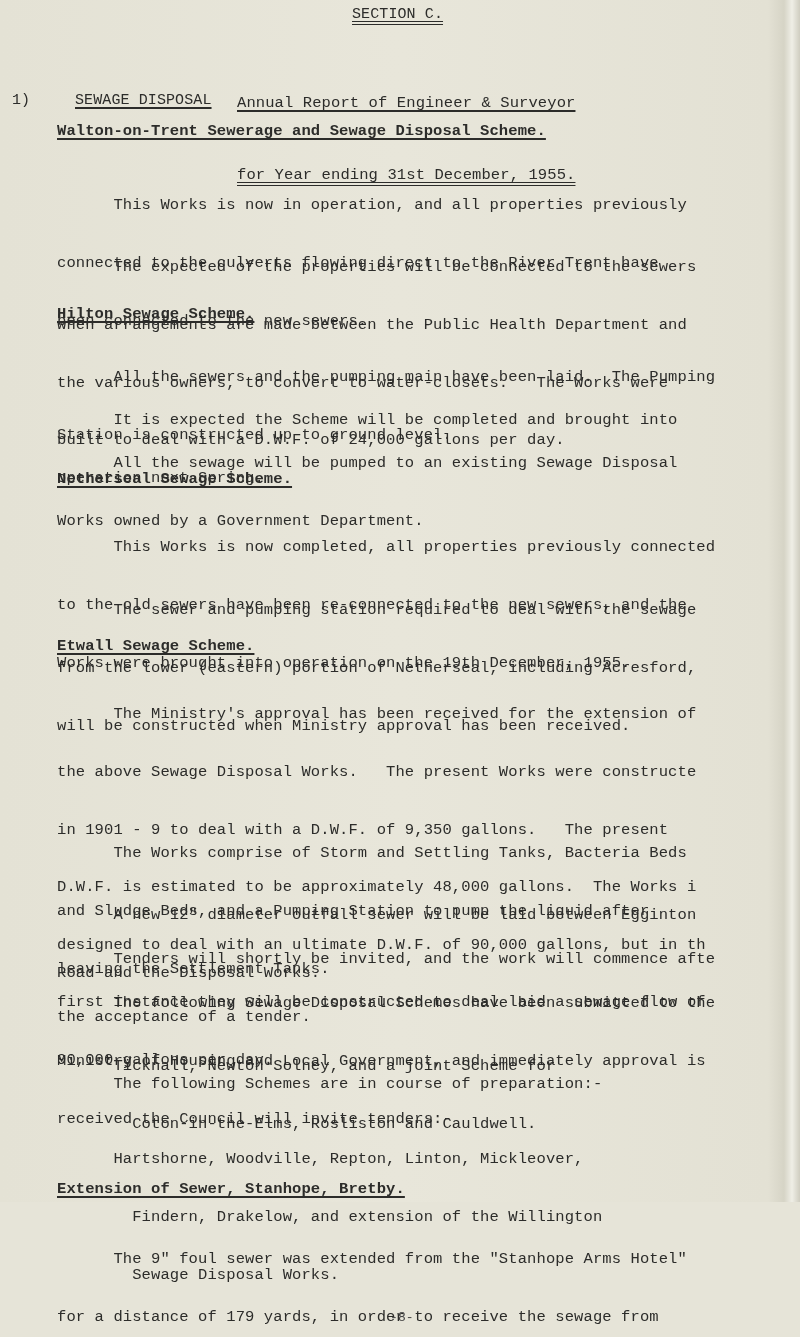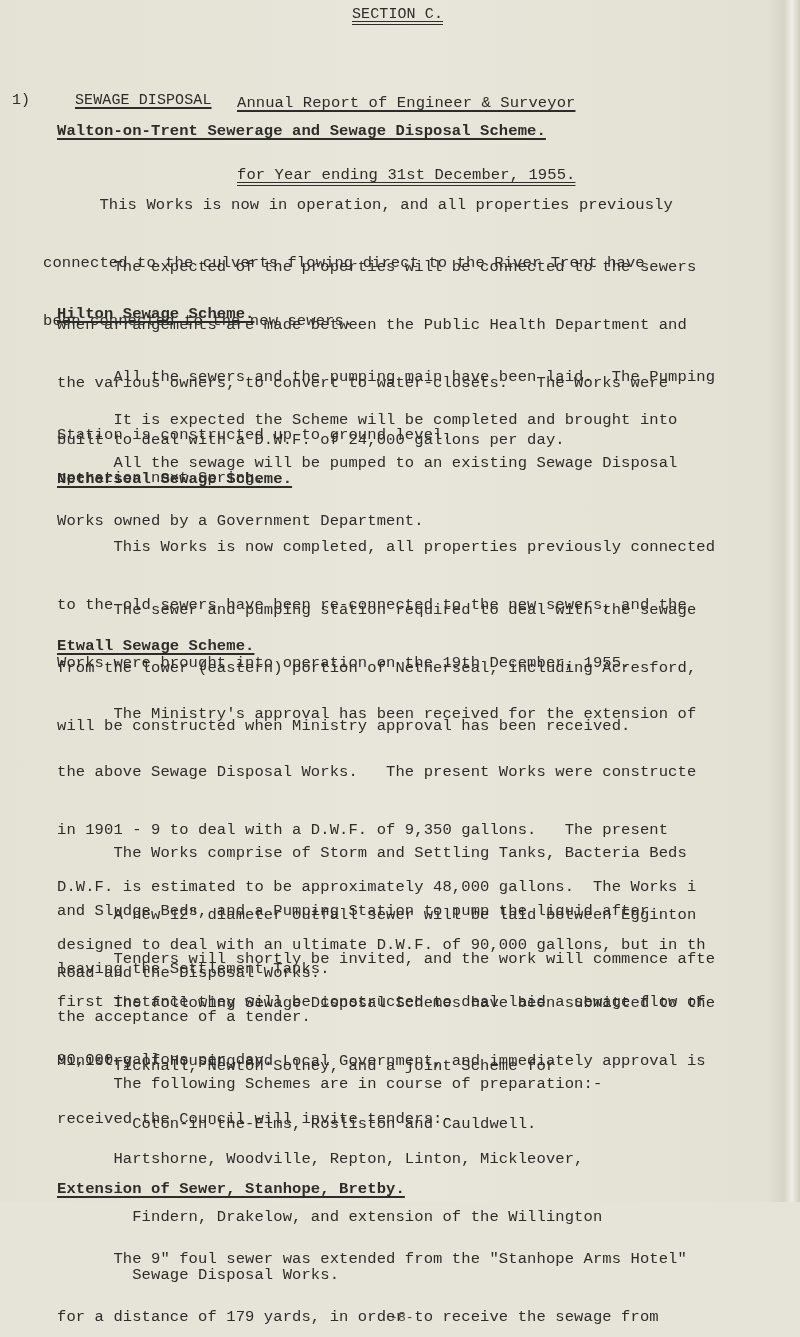--- a/index.html
+++ b/index.html
@@ -34,21 +34,21 @@
 
   <div class="abs report-title">
     <div class="u">Annual Report of Engineer &amp; Surveyor</div>
     <div class="uu">for Year ending 31st December, 1955.</div>
   </div>
 
   <div class="abs item-num">1)</div>
   <div class="abs item-heading u">SEWAGE DISPOSAL</div>
 
   <div class="abs heading u" style="left:57px;top:122px">Walton-on-Trent Sewerage and Sewage Disposal Scheme.</div>
-  <div class="abs para" style="left:43px;top:158px">
+  <div class="abs para" style="left:57px;top:158px">
     <div>      This Works is now in operation, and all properties previously</div>
     <div>connected to the culverts flowing direct to the River Trent have</div>
     <div>been connected to the new sewers.</div>
   </div>
   <div class="abs para" style="left:57px;top:220px">
     <div>      The expected of the properties will be connected to the sewers</div>
     <div>when arrangements are made between the Public Health Department and</div>
     <div>the various owners, to convert to water-closets.   The Works were</div>
     <div>built to deal with a D.W.F. of 24,000 gallons per day.</div>
   </div>

